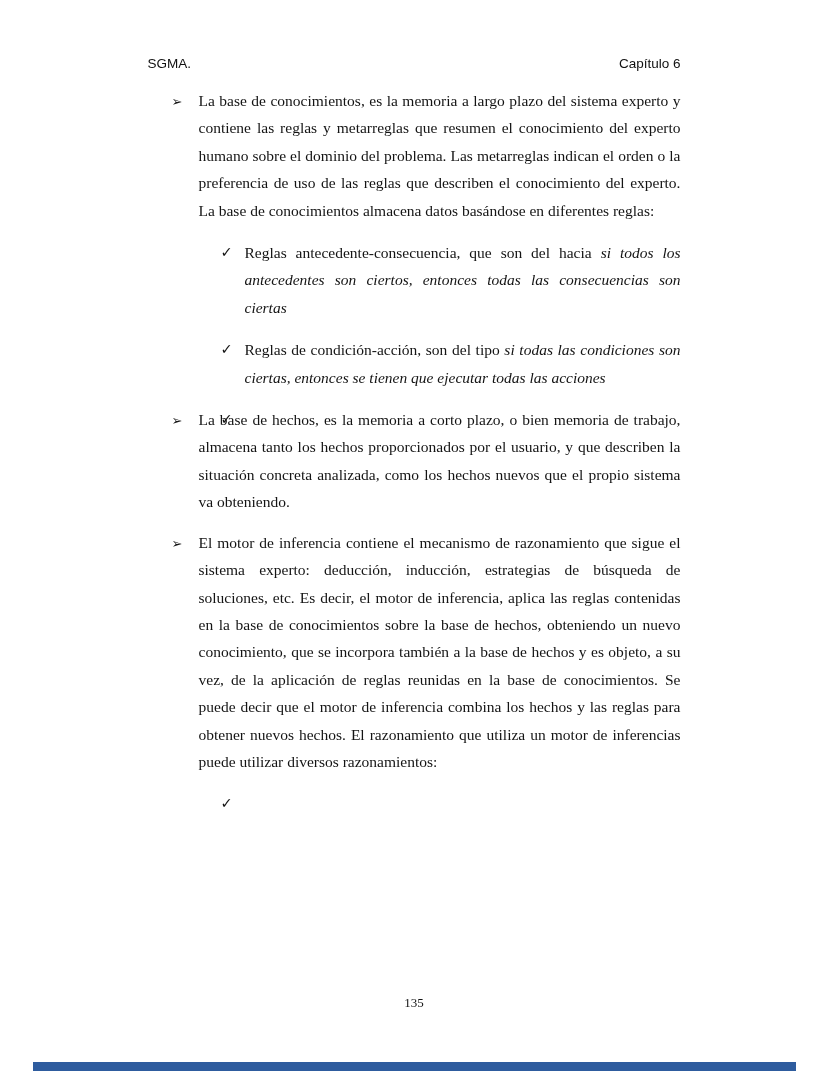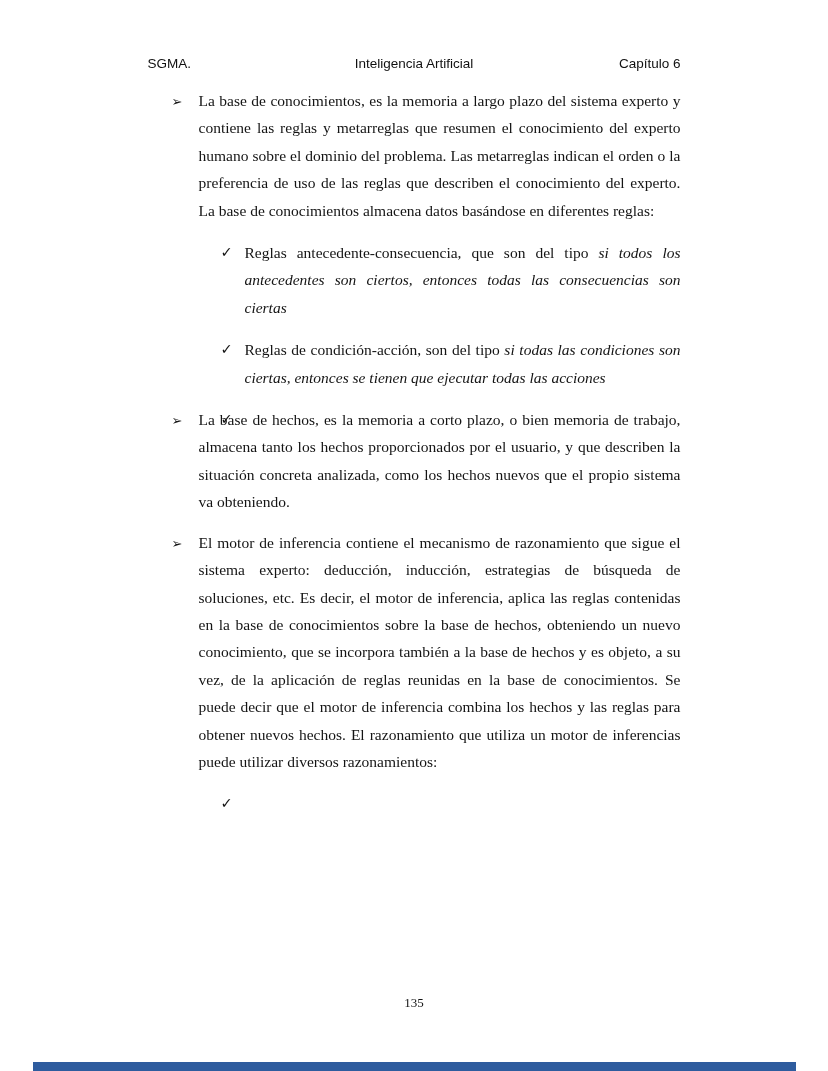--- a/index.html
+++ b/index.html
@@ -58,35 +58,34 @@
     height:9px;
   }
 </style>
 </head>
 <body>
 
 <div class="page">
 
   <div class="header">
     <span class="h-left">SGMA.</span>
-    <span class="h-center">Inteligencia Artificial</span>
     <span class="h-right">Capítulo 6</span>
   </div>
 
   <div class="body-text">
 
     <div class="item l1">
       <span class="bullet">➢</span>
       <p><b>La base de conocimientos</b><span>, es la memoria a largo plazo del sistema experto y contiene las reglas y metarreglas que resumen el conocimiento del experto humano sobre el dominio del problema. Las metarreglas indican el orden o la preferencia de uso de las reglas que describen el conocimiento del experto. La base de conocimientos almacena datos basándose en diferentes reglas:</span></p>
     </div>
 
     <div class="sublist">
       <div class="item l2">
         <span class="bullet">✓</span>
-        <p><span>Reglas antecedente-consecuencia, que son del tipo </span><i>si todos los antecedentes son ciertos, entonces todas las consecuencias son ciertas</i></p>
+        <p><span>Reglas antecedente-consecuencia, que son del hacia </span><i>si todos los antecedentes son ciertos, entonces todas las consecuencias son ciertas</i></p>
       </div>
 
       <div class="item l2">
         <span class="bullet">✓</span>
         <p><span>Reglas de condición-acción, son del tipo </span><i>si todas las condiciones son ciertas, entonces se tienen que ejecutar todas las acciones</i></p>
       </div>
 
       <div class="item l2">
         <span class="bullet">✓</span>
       </div>

